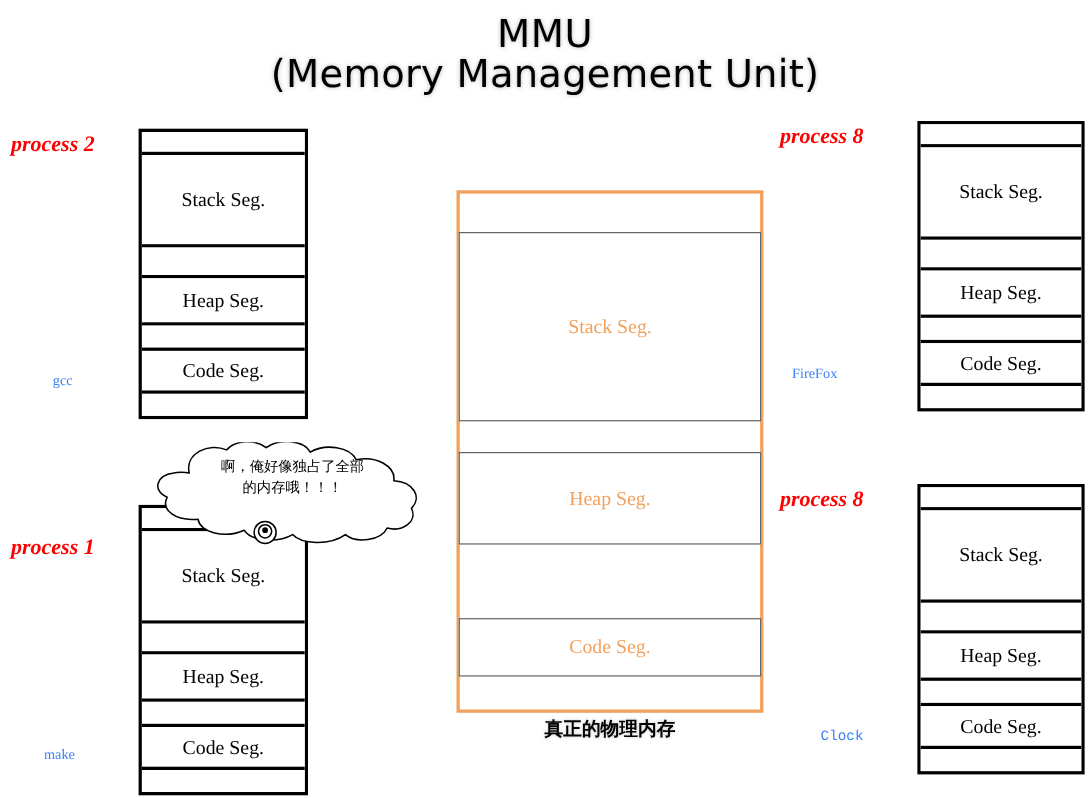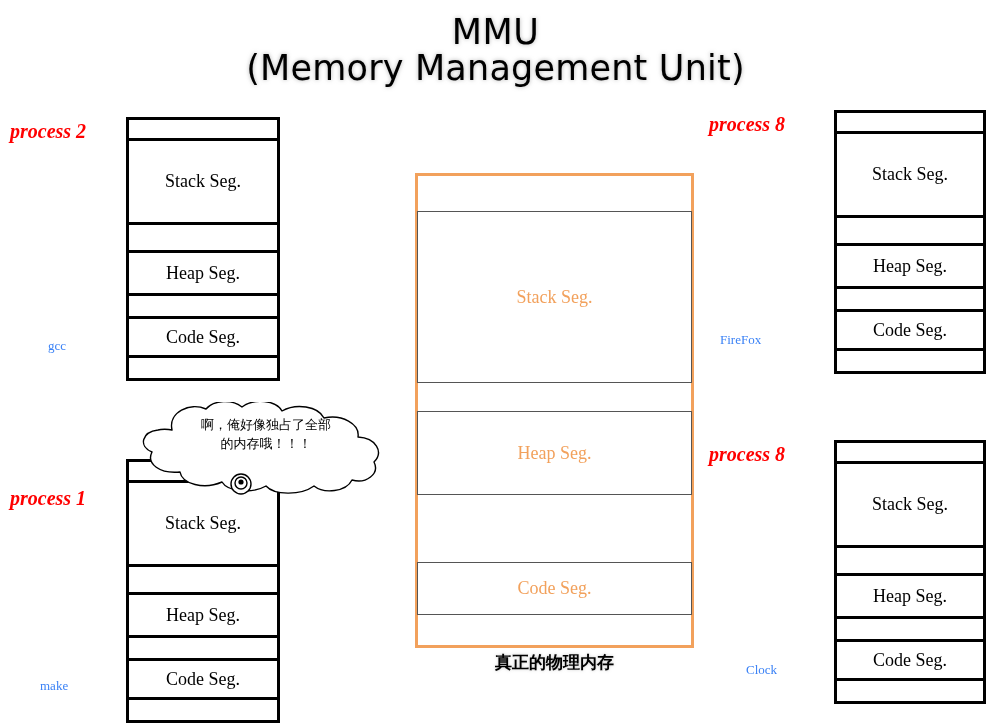--- a/index.html
+++ b/index.html
@@ -168,21 +168,21 @@
     <div class="proc-row gap" style="height:21px;"></div>
     <div class="proc-row" style="height:84px;">Stack Seg.</div>
     <div class="proc-row gap" style="height:28px;"></div>
     <div class="proc-row" style="height:43px;">Heap Seg.</div>
     <div class="proc-row gap" style="height:23px;"></div>
     <div class="proc-row" style="height:39px;">Code Seg.</div>
     <div class="proc-row gap" style="height:20px;"></div>
   </div>
 
   <div class="proc-tag" style="left:709px; top:443px;">process 8</div>
-  <div class="proc-label" style="left:746px; top:662px;">Clock</div>
+  <div class="proc-label" style="left:746px; top:662px;font-family:Liberation Mono, monospace;">Clock</div>
   <div class="proc-box" style="left:834px; top:440px; width:152px; height:264px;">
     <div class="proc-row gap" style="height:21px;"></div>
     <div class="proc-row" style="height:84px;">Stack Seg.</div>
     <div class="proc-row gap" style="height:28px;"></div>
     <div class="proc-row" style="height:43px;">Heap Seg.</div>
     <div class="proc-row gap" style="height:23px;"></div>
     <div class="proc-row" style="height:39px;">Code Seg.</div>
     <div class="proc-row gap" style="height:20px;"></div>
   </div>
 

